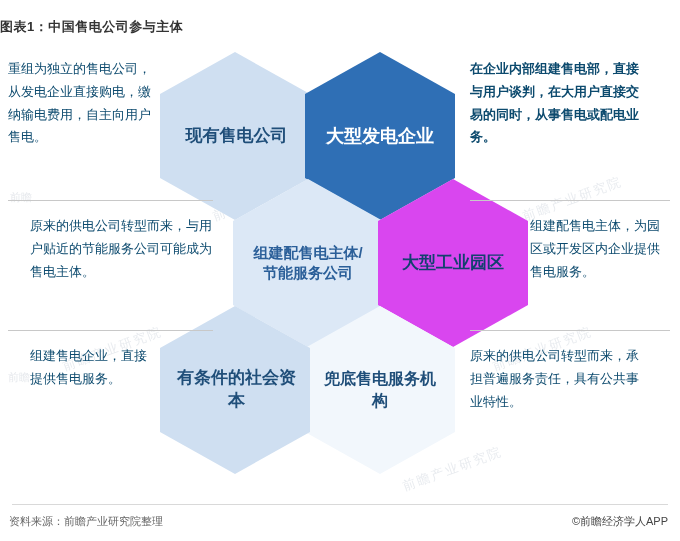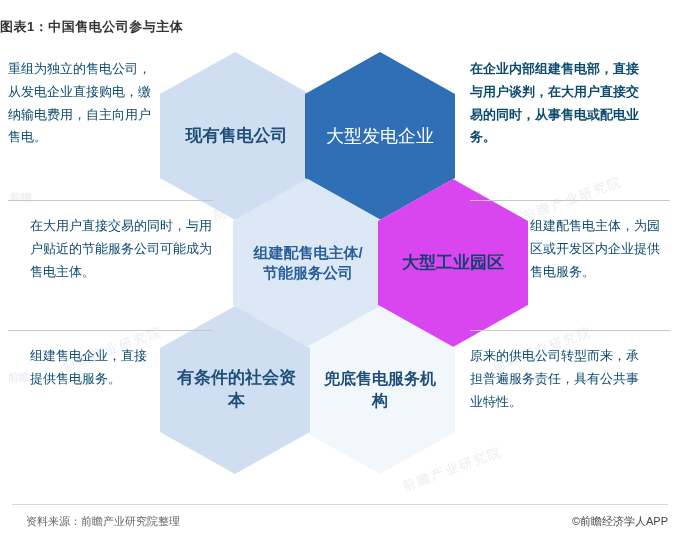--- a/index.html
+++ b/index.html
@@ -60,21 +60,21 @@
   .hex-mid {
     background: #d946ef;
     color: #13406f;
     font-size: 17px;
     font-weight: bold;
   }
   .hex-dark {
     background: #2f6fb5;
     color: #ffffff;
     font-size: 18px;
-    font-weight: normal;
+    font-weight: bold;
   }
   .hex-pale {
     background: #dce8f6;
     color: #2b5f99;
     font-size: 15px;
     font-weight: bold;
   }
   .hex-white {
     background: #f2f7fc;
     color: #1f4e79;
@@ -97,21 +97,21 @@
   .footer-line {
     position: absolute;
     left: 12px;
     right: 12px;
     bottom: 36px;
     height: 1px;
     background: #d9d9d9;
   }
   .source {
     position: absolute;
-    left: 26px;
+    left: 9px;
     bottom: 12px;
     font-size: 11px;
     color: #666666;
   }
   .brand {
     position: absolute;
     right: 12px;
     bottom: 12px;
     font-size: 11px;
     color: #444444;
@@ -174,21 +174,21 @@
   <div class="hex hex-light" style="left:160px; top:266px;">
     <span>有条件的社会资本</span>
   </div>
 
   <div class="note" style="left:8px; top:18px; width:150px;">重组为独立的售电公司，从发电企业直接购电，缴纳输电费用，自主向用户售电。</div>
   <div class="note-underline" style="left:8px; top:160px; width:205px;"></div>
 
   <div class="note" style="left:470px; top:18px; width:180px;font-weight:bold;">在企业内部组建售电部，直接与用户谈判，在大用户直接交易的同时，从事售电或配电业务。</div>
   <div class="note-underline" style="left:470px; top:160px; width:200px;"></div>
 
-  <div class="note" style="left:30px; top:175px; width:185px;">在大用户直接交易的同时，与用户贴近的节能服务公司可能成为售电主体。</div>
+  <div class="note" style="left:30px; top:175px; width:185px;">原来的供电公司转型而来，与用户贴近的节能服务公司可能成为售电主体。</div>
   <div class="note-underline" style="left:8px; top:290px; width:205px;"></div>
 
   <div class="note" style="left:530px; top:175px; width:140px;">组建配售电主体，为园区或开发区内企业提供售电服务。</div>
   <div class="note-underline" style="left:470px; top:290px; width:200px;"></div>
 
   <div class="note" style="left:30px; top:305px; width:125px;">组建售电企业，直接提供售电服务。</div>
 
   <div class="note" style="left:470px; top:305px; width:180px;">原来的供电公司转型而来，承担普遍服务责任，具有公共事业特性。</div>
 </div>
 

